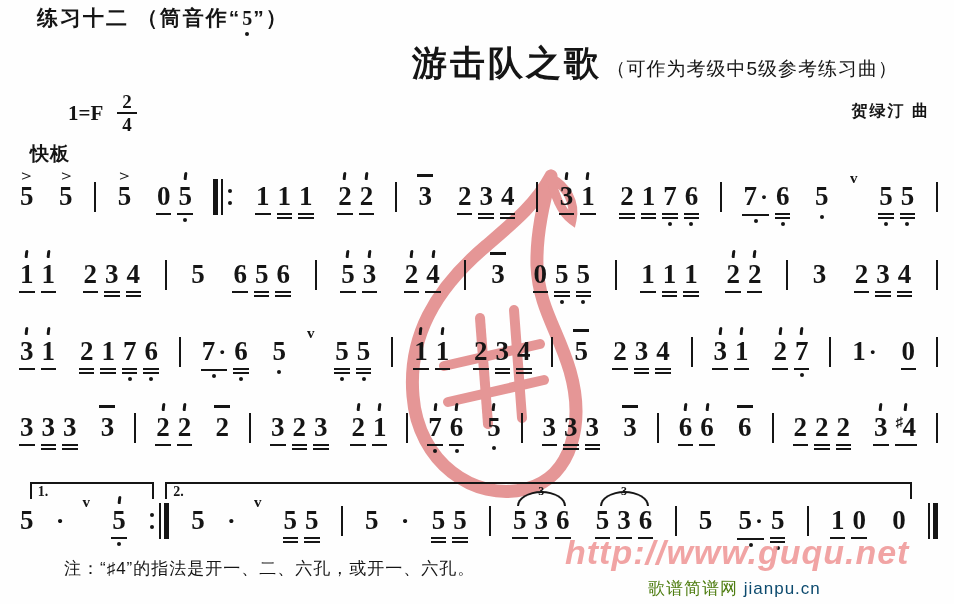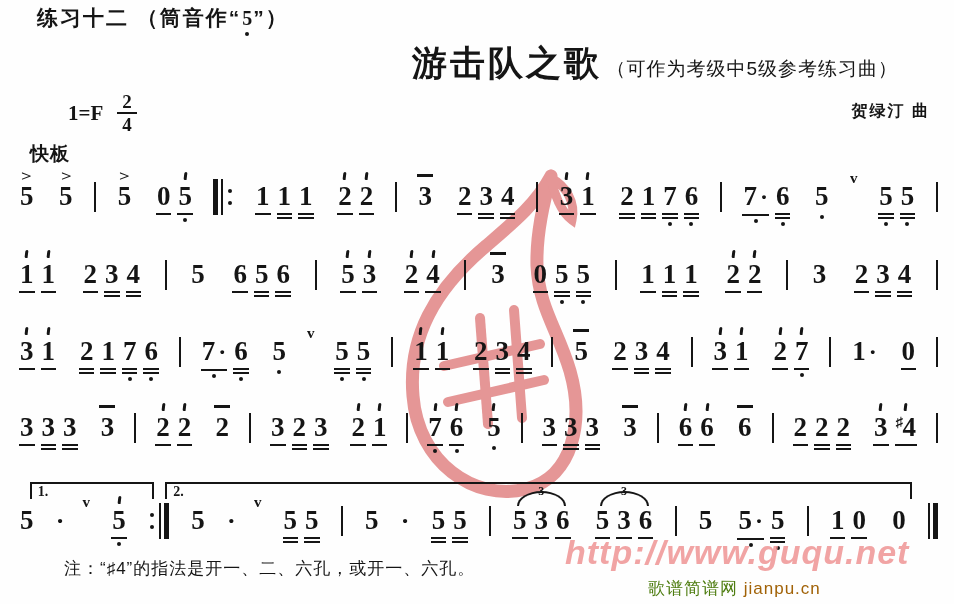--- a/index.html
+++ b/index.html
@@ -1050,14 +1050,14 @@
         <i class="thick"></i>
       </div>
     </div>
   </div>
 
 <div class="abs footnote">注：“♯4”的指法是开一、二、六孔，或开一、六孔。</div>
 
 <div class="abs wm-url" style="color: rgb(238, 142, 142);">http://www.guqu.net</div>
 <div class="abs wm-site">
   <span style="color: #4d7c0f;">歌谱简谱网</span>
-  <span style="color: #a16207;">jianpu.cn</span>
+  <span style="color: #0c4a6e;">jianpu.cn</span>
 </div>
 
 </body></html>

